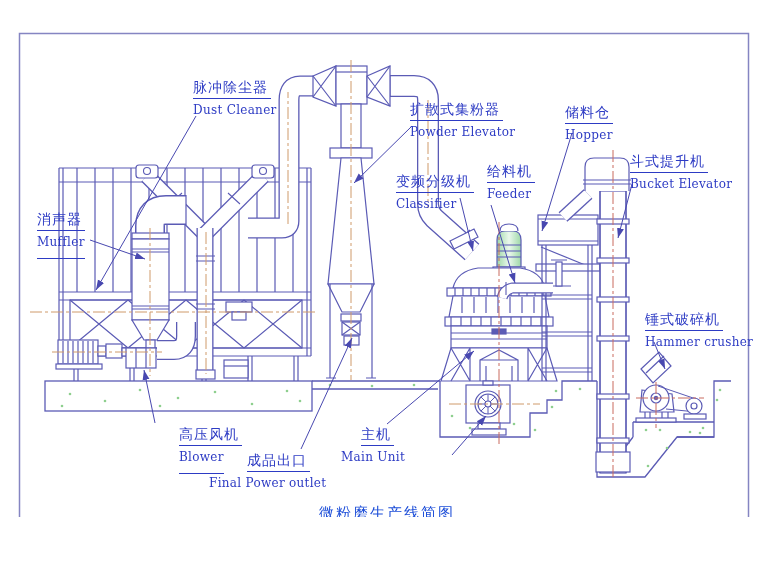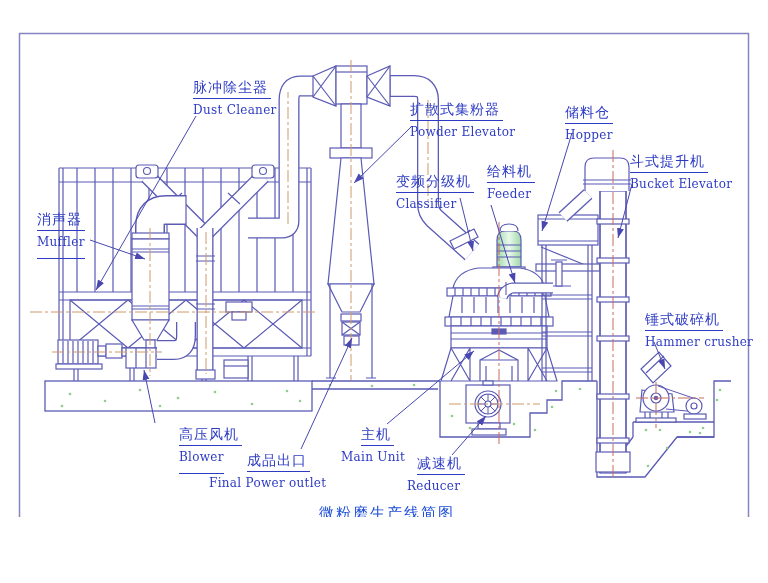--- a/index.html
+++ b/index.html
@@ -319,19 +319,15 @@
     <span class="en u">Blower</span>
   </div>
   <div class="label" id="lbl-final-outlet">
     <div class="zh">成品出口</div><br>
     <span class="en">Final Power outlet</span>
   </div>
   <div class="label" id="lbl-main-unit">
     <div class="zh">主机</div><br>
     <span class="en">Main Unit</span>
   </div>
-  <div class="label" id="lbl-reducer">
-    <div class="zh">减速机</div><br>
-    <span class="en">Reducer</span>
-  </div>
 
   <div class="title">微粉磨生产线简图</div>
 </div>
 
 </body></html>

